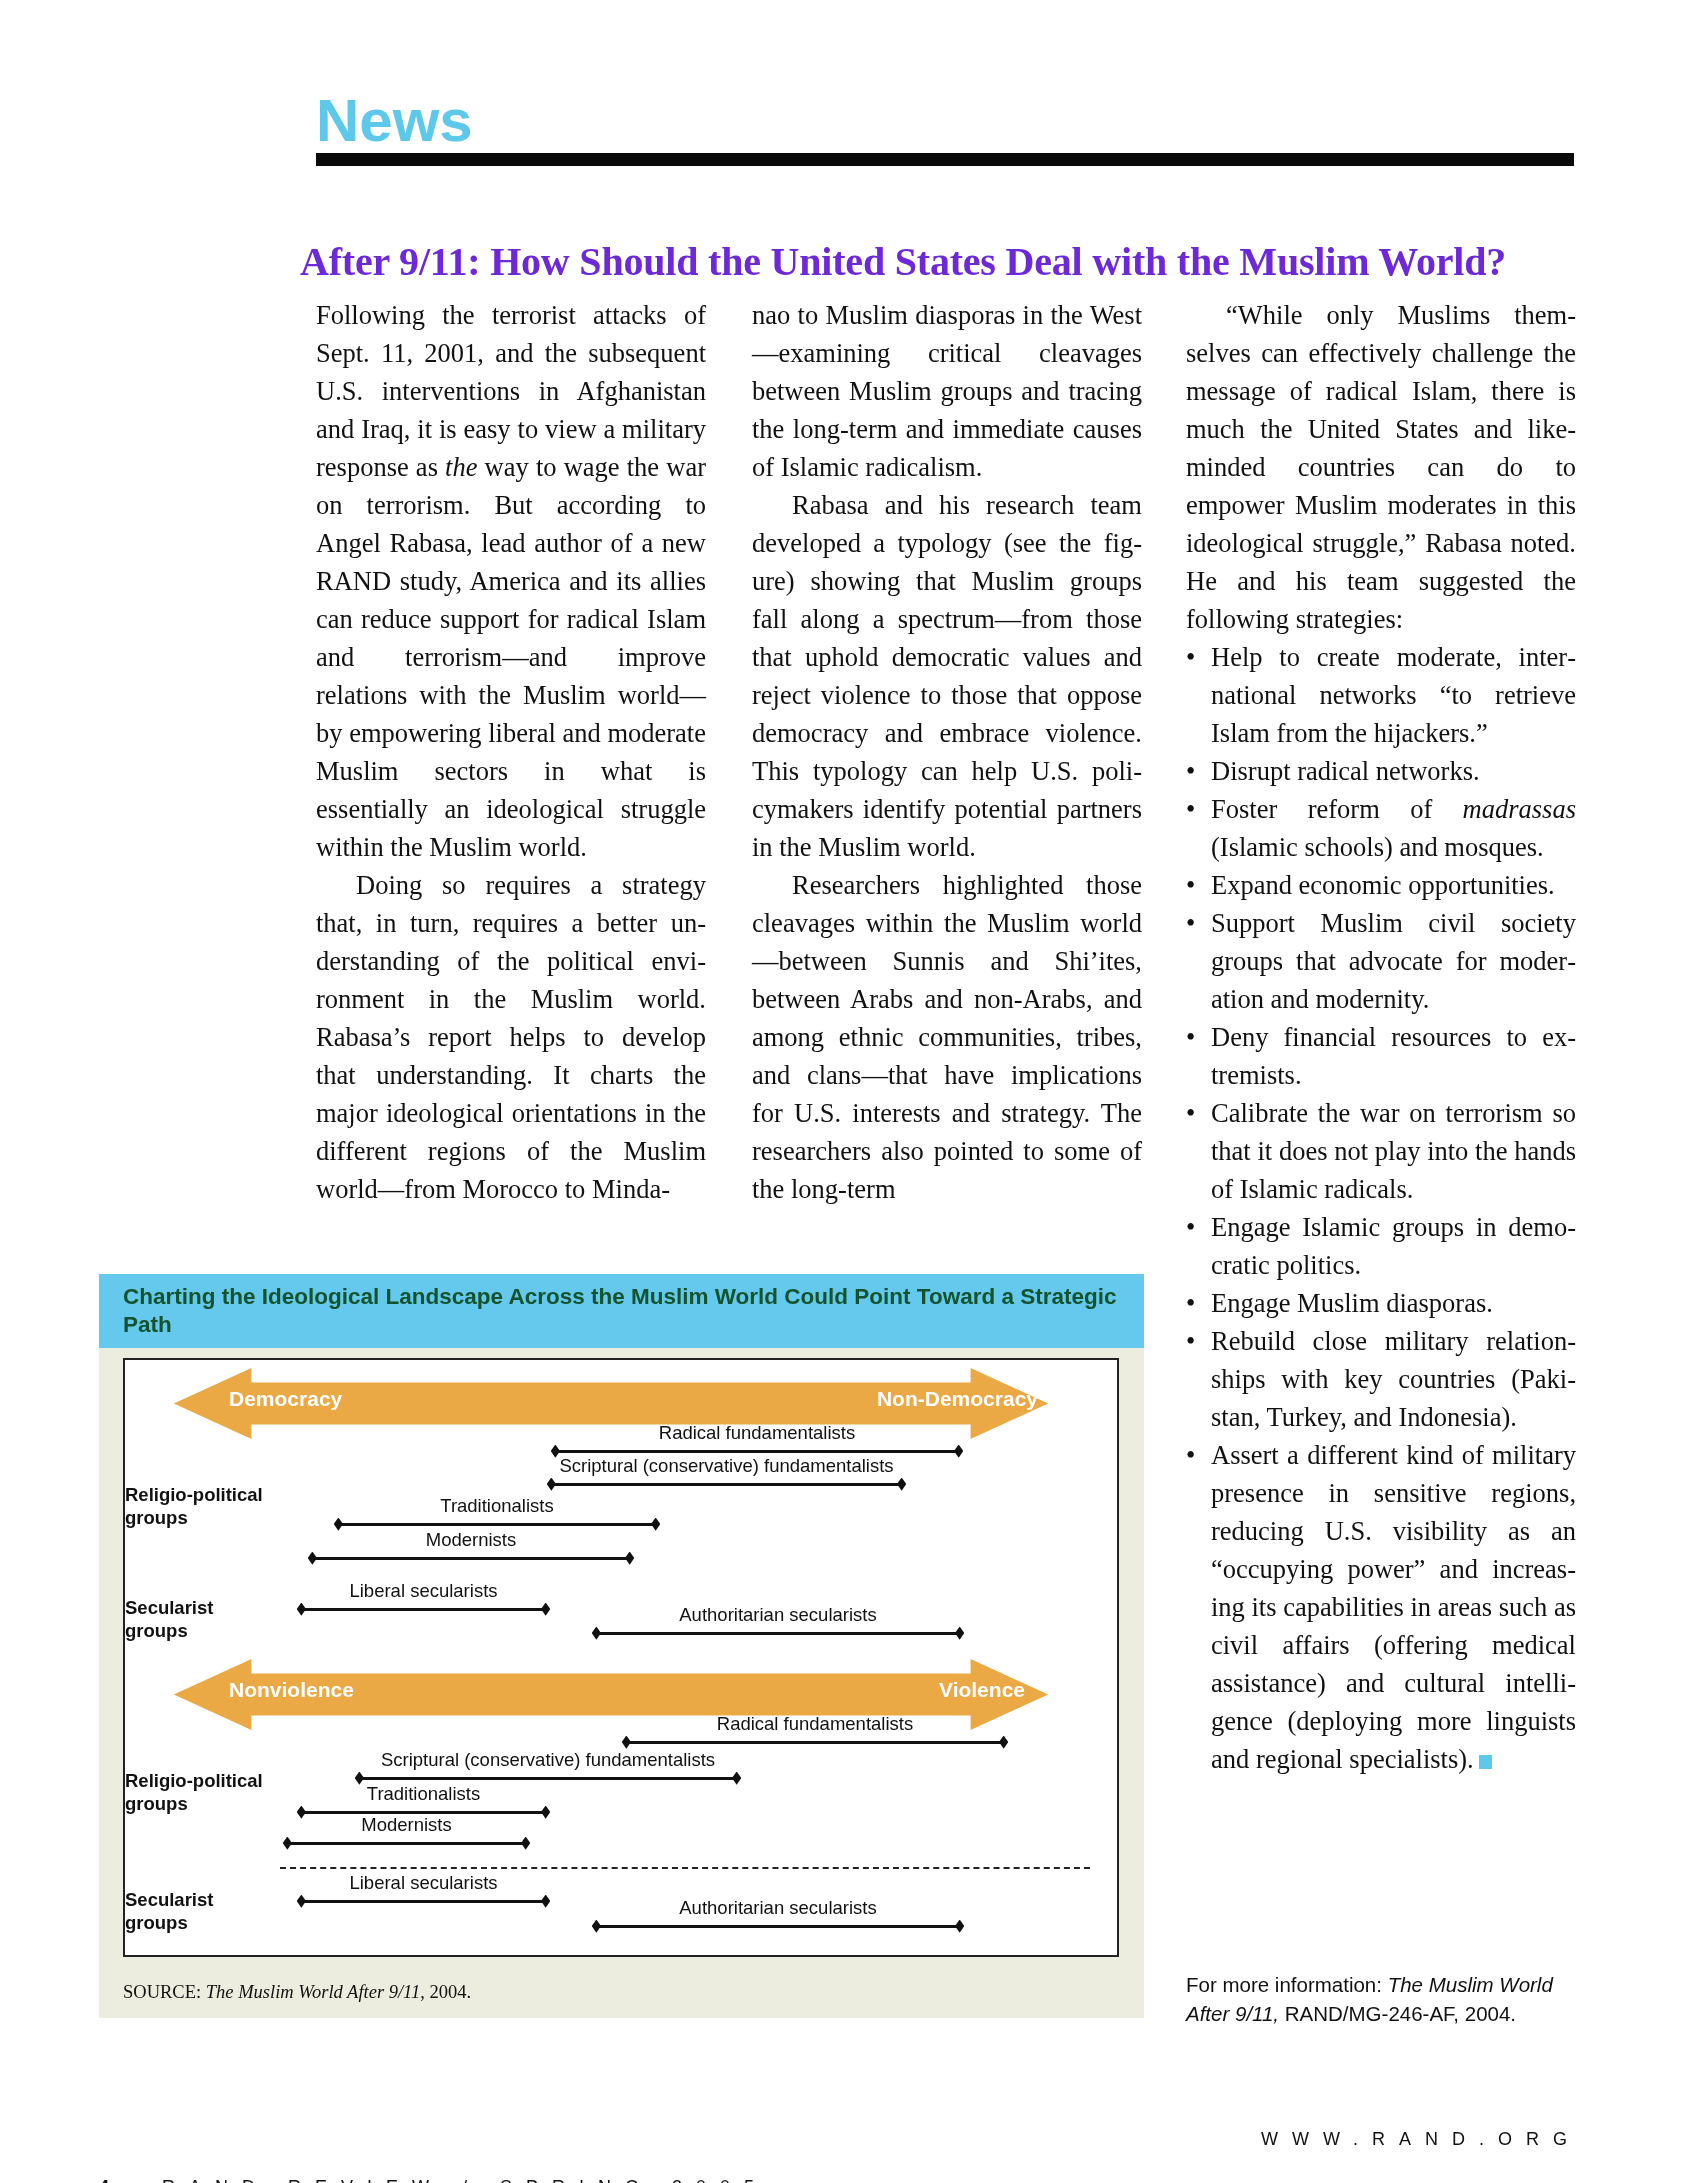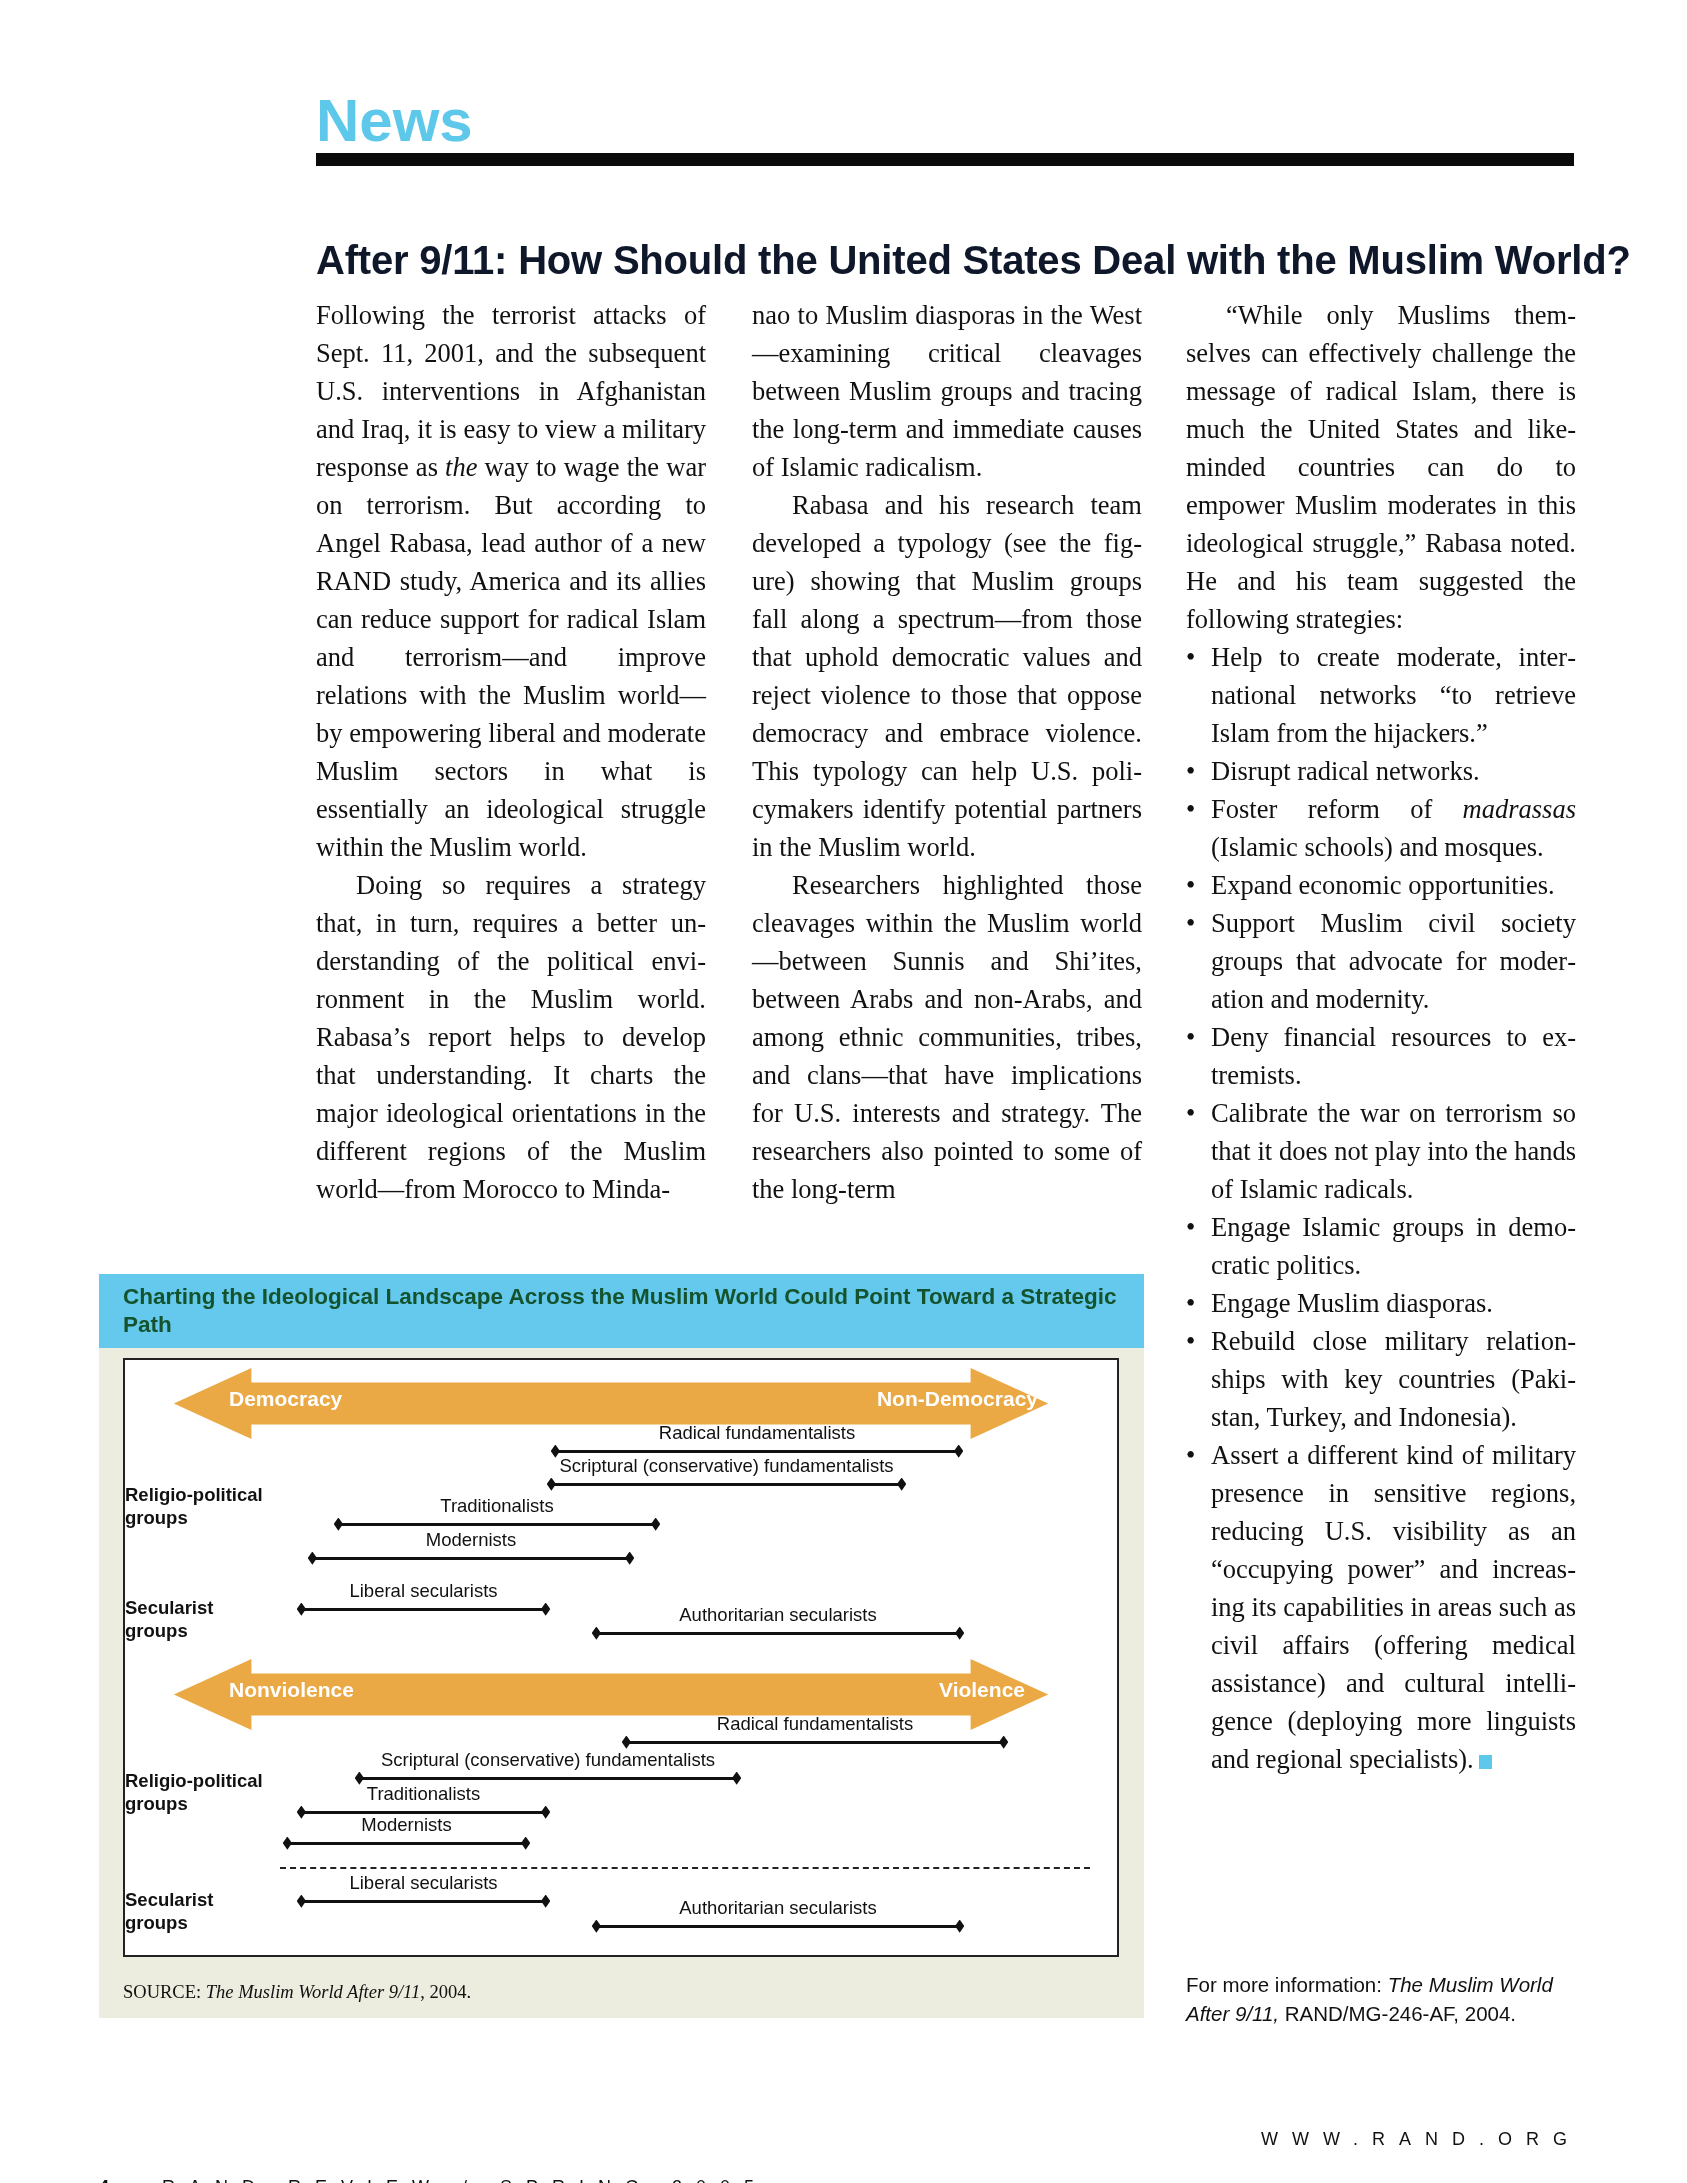--- a/index.html
+++ b/index.html
@@ -1,19 +1,19 @@
 <!DOCTYPE html>
 <html style="font-size:10.6px"><head>
 <meta charset="utf-8">
 <style>
   html,body{margin:0;padding:0;background:#fff;}
   body{width:1687px;height:2183px;position:relative;overflow:hidden;font-family:"Liberation Serif",serif;color:#111;}
   .section-label{position:absolute;left:316px;top:86px;font-family:"Liberation Sans",sans-serif;font-weight:bold;font-size:60px;color:#5ec8ea;}
   .rule{position:absolute;left:316px;top:153px;width:1258px;height:13.2px;background:#0a0a0a;}
-  .headline{position:absolute;left:316px;top:238px;width:1264px;font-family:Liberation Sans, sans-serif;font-weight:bold;font-size:40px;color:#0f172a;white-space:nowrap;letter-spacing:-0.2px;}
+  .headline{position:absolute;left:300px;top:238px;width:1264px;font-family:Liberation Serif, serif;font-weight:bold;font-size:40px;color:#6d28d9;white-space:nowrap;letter-spacing:-0.2px;}
   .col{position:absolute;top:296px;width:390px;font-size:26.5px;line-height:38px;text-align:justify;hyphens:manual;}
   .col p{margin:0;}
   .col p.indent{text-indent:40px;}
   #col1{left:316px;}
   #col2{left:752px;}
   #col3{left:1186px;}
   .bullets{list-style:none;margin:0;padding:0;}
   .bullets li{position:relative;padding-left:25px;}
   .bullets li::before{content:"•";position:absolute;left:0;top:0;}
   .endmark{display:inline-block;width:13.2px;height:13.2px;background:#5ec8ea;margin-left:5.3px;vertical-align:middle;}

